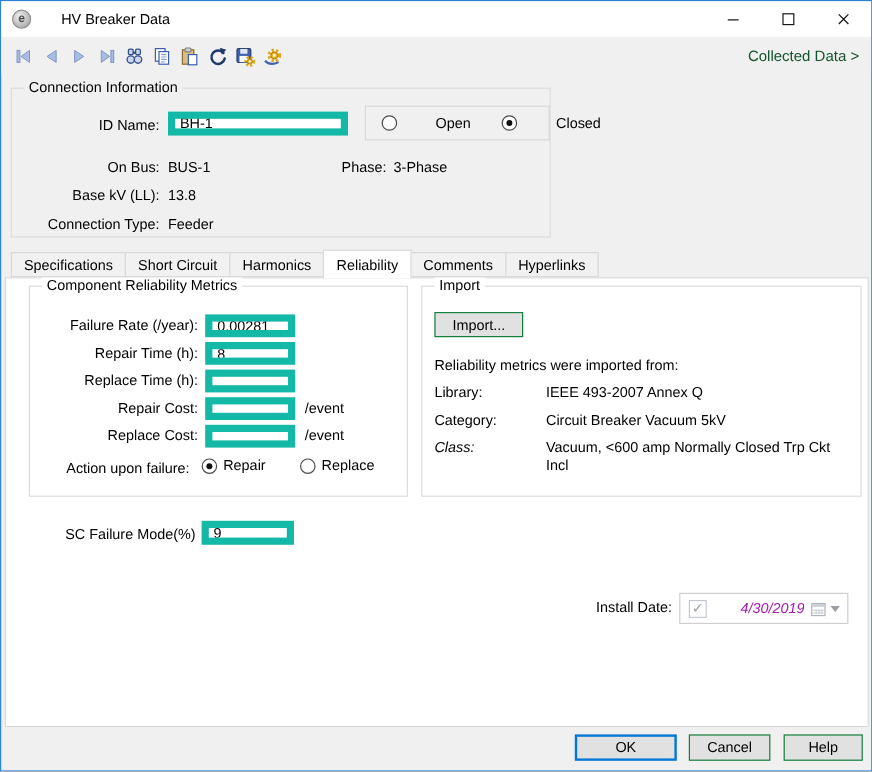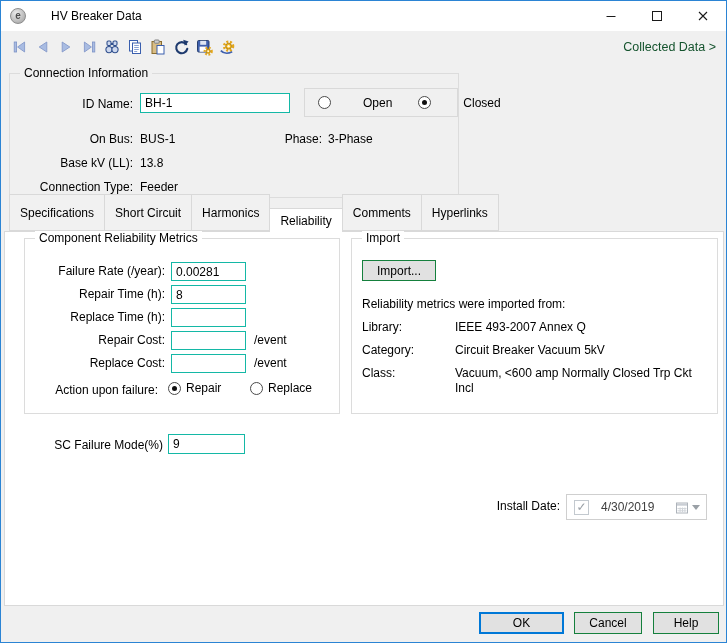--- a/index.html
+++ b/index.html
@@ -26,41 +26,41 @@
              display:flex; align-items:center; padding:0 10px 0 7px; }
   .tbtn { width:23px; height:23px; display:flex; align-items:center; justify-content:center; }
   .collected-link { margin-left:auto; color:#14532d; font-size:12.5px; cursor:pointer; white-space:nowrap; }
 
   
   .group { position:absolute; border:1px solid #dcdcdc; }
   .legend { position:absolute; top:-8px; left:10px; padding:0 4px; background:#f0f0f0; white-space:nowrap; }
   .on-white .legend, .page .legend { background:#fff; }
   .label { position:absolute; white-space:nowrap; }
   .r { text-align:right; }
-  .tinput { position:absolute; border:1px solid #14b8a6; background:#fff; font:inherit;
+  .tinput { position:absolute; border:6px solid #14b8a6; background:#fff; font:inherit;
             padding:1px 4px; outline:none; }
   .btn { position:absolute; background:#e1e1e1; border:1px solid #15803d; font:inherit;
          display:flex; align-items:center; justify-content:center; cursor:default; }
   .btn.primary { border:2px solid #0078d7; }
 
   .radio { position:absolute; display:flex; align-items:center; gap:5px; white-space:nowrap; }
   .radio.inline { position:static;gap:32px; }
   .rdot { width:13px; height:13px; border:1px solid #4a4a4a; border-radius:50%; background:#fff;
           position:relative; flex:0 0 auto; }
   .radio.checked .rdot::after { content:""; position:absolute; inset:3px; border-radius:50%; background:#111; }
 
   
   .conn-group { left:8px; top:72px; width:450px; height:125px; }
   .status-box { position:absolute; left:294px; top:14px; width:154px; height:29px;
                 border:1px solid #d9d9d9; display:flex; align-items:center;
                 padding-left:13px; gap:26px; }
 
   
   .tabs { position:absolute; left:8px; top:207px; height:23px; display:flex; align-items:flex-end; z-index:5; }
-  .tab { height:37px; padding:0 10px; display:flex; align-items:center;
+  .tab { height:21px; padding:0 10px; display:flex; align-items:center;
          background:#f1f1f1; border:1px solid #d9d9d9; margin-right:-1px; cursor:pointer; }
   .tab.active { height:24px; margin-bottom:-1px; background:#fff; border-bottom:none;
                 position:relative; z-index:6; }
 
   .page { position:absolute; left:3px; top:230px; width:720px; height:375px;
           background:#fff; border:1px solid #d9d9d9; z-index:1; }
 
   
   .metrics-group { left:19px; top:6px; width:316px; height:176px; }
   .mrow { position:absolute; left:0; right:0; height:20px; }
@@ -72,21 +72,21 @@
   .import-group { left:346px; top:6px; width:367px; height:176px; }
   .irow .ilabel { position:absolute; left:10px; }
   .irow .ivalue { position:absolute; left:103px; width:258px; line-height:1.25; }
 
   
   .date-ctl { position:absolute; left:561px; top:262px; width:141px; height:26px;
               border:1px solid #cfcfcf; display:flex; align-items:center; background:#fff; }
   .d-check { width:15px; height:15px; border:1px solid #c3c9cf; margin-left:7px; background:#fff;
              color:#9aa0a6; font-size:12px; line-height:13px; text-align:center; flex:0 0 auto; }
   .d-check.checked::after { content:"\2713"; }
-  .d-date { color:#404040; margin-left:12px; }
+  .d-date { color:#a21caf; margin-left:28px;font-style:italic; }
   .d-drop { margin-left:auto; margin-right:6px; display:flex; align-items:center; gap:3px; }
   .caret { width:0; height:0; border-left:4px solid transparent; border-right:4px solid transparent;
            border-top:5px solid #9aa0a6; }
 
   .footer-btn { top:611px; height:22px; }
 </style>
 </head>
 <body>
 
 <div class="window">
@@ -277,21 +277,21 @@
 
       <div class="irow">
         <span class="ilabel" style="top:81px;">Library:</span>
         <span class="ivalue" style="top:81px;">IEEE 493-2007 Annex Q</span>
       </div>
       <div class="irow">
         <span class="ilabel" style="top:104px;">Category:</span>
         <span class="ivalue" style="top:104px;">Circuit Breaker Vacuum 5kV</span>
       </div>
       <div class="irow">
-        <span class="ilabel" style="top:127px;">Class:</span>
+        <span class="ilabel" style="top:127px;font-style:italic;">Class:</span>
         <span class="ivalue" style="top:127px;">Vacuum, &lt;600 amp Normally Closed Trp Ckt Incl</span>
       </div>
     </div>
 
     <span class="label r" style="left:0;top:206px;width:158px;">SC Failure Mode(%)</span>
     <input class="tinput" style="left: 163px; top: 202px; width: 77px; height: 20px;" value="9">
 
     <span class="label r" style="left:400px;top:267px;width:155px;">Install Date:</span>
     <div class="date-ctl">
       <span class="d-check checked"></span>

